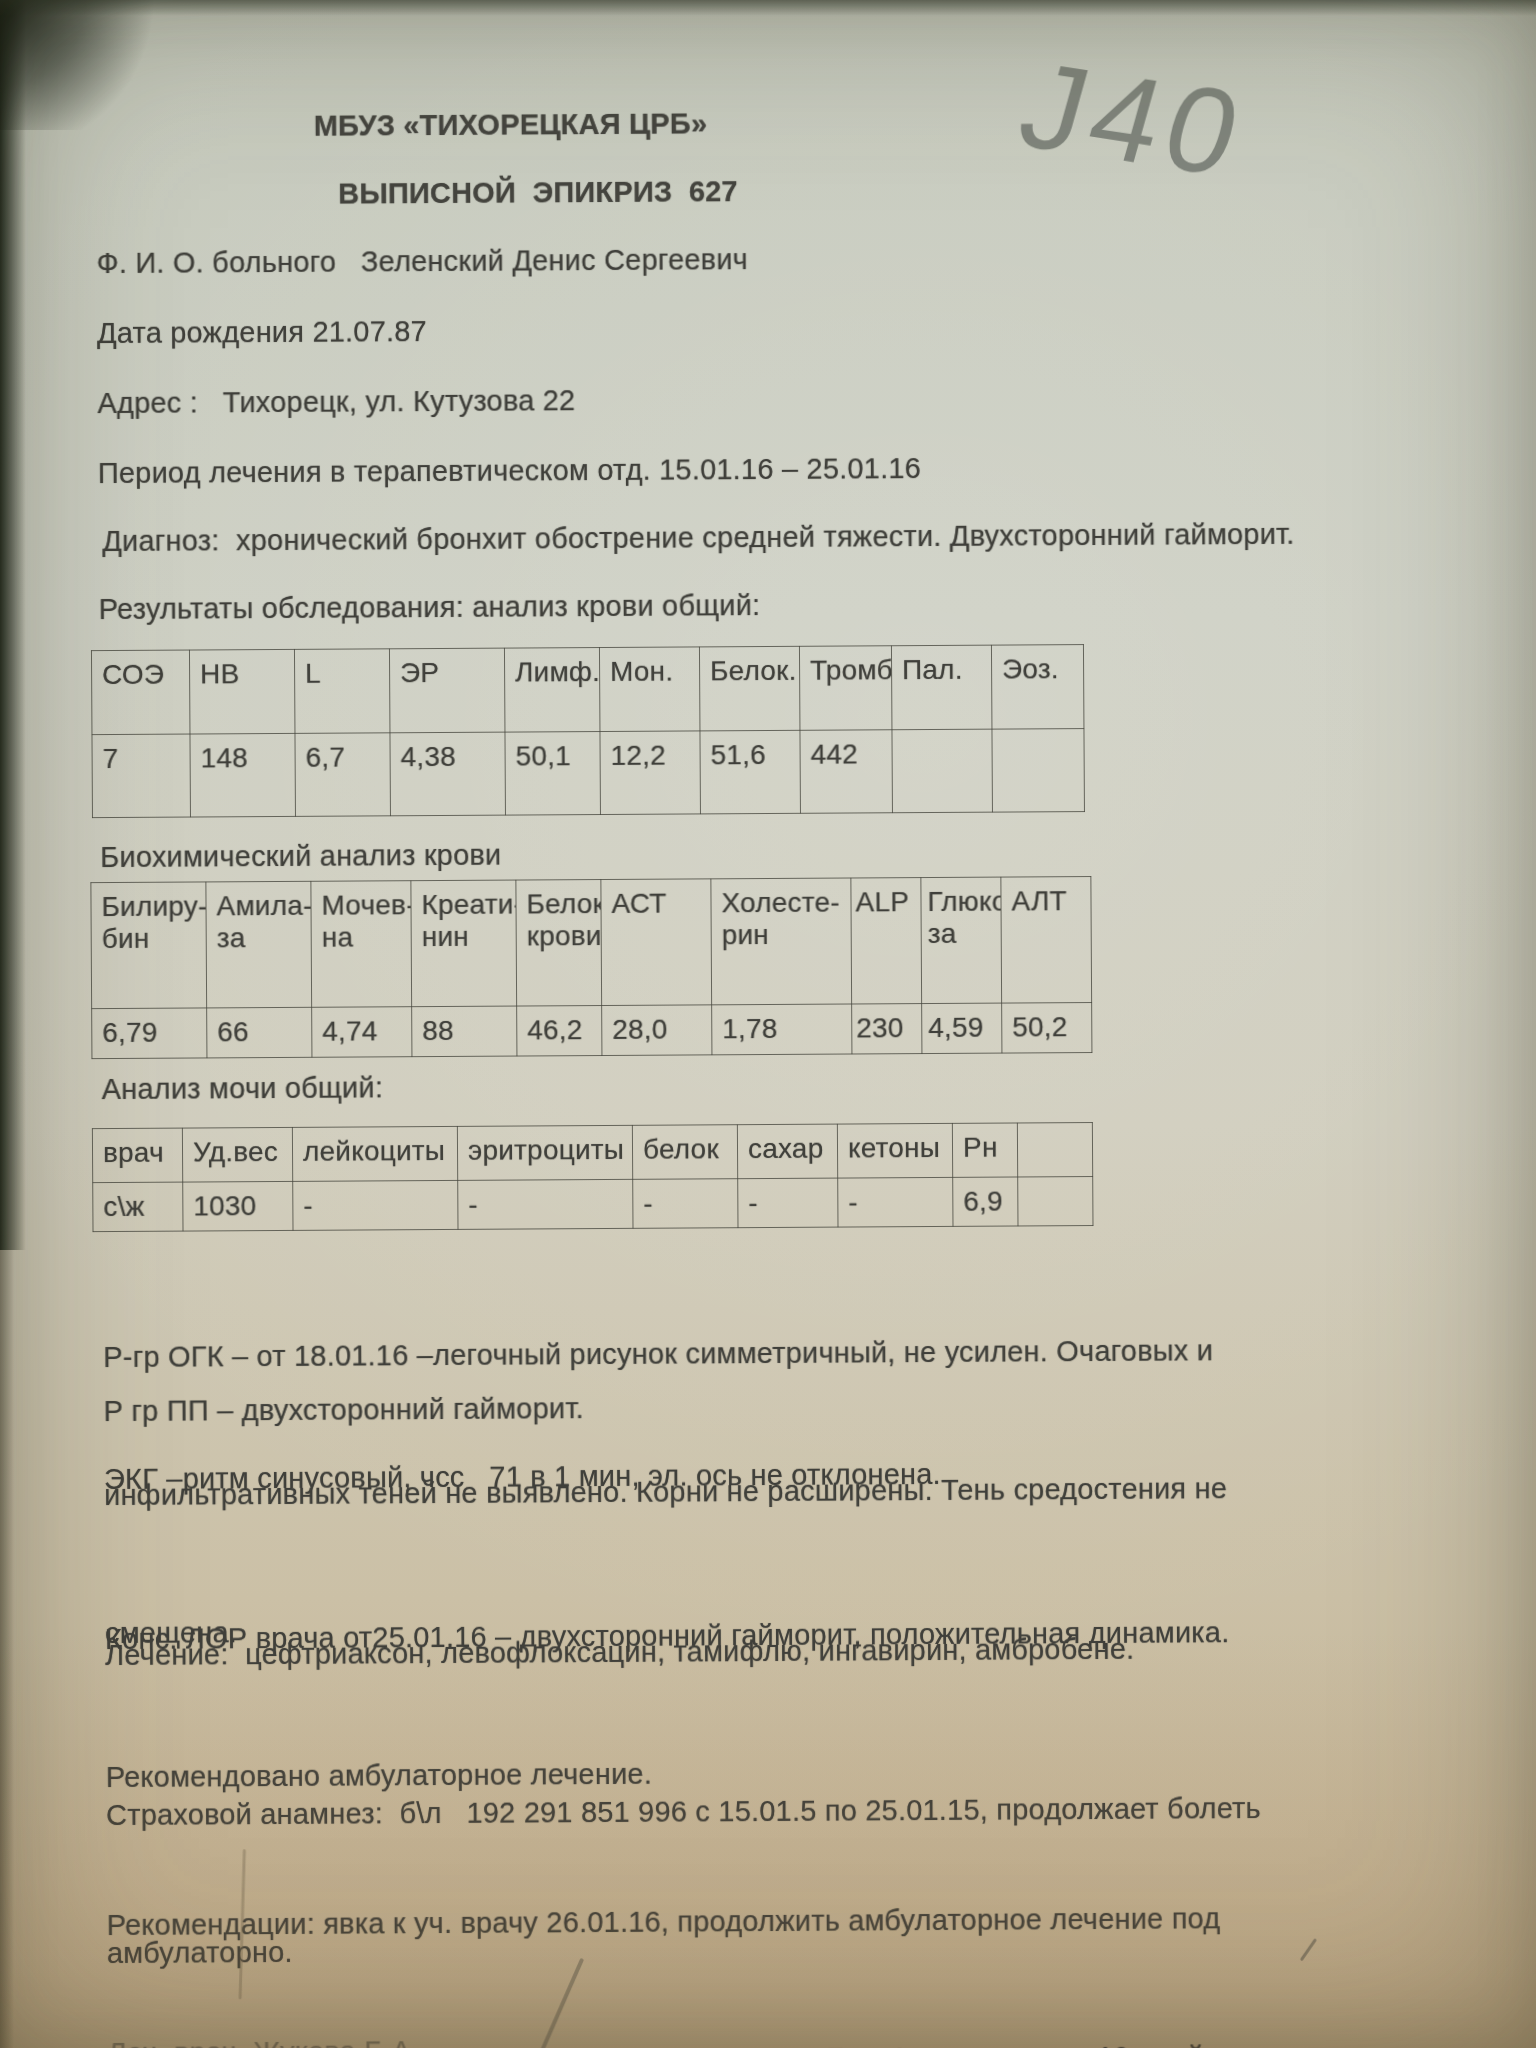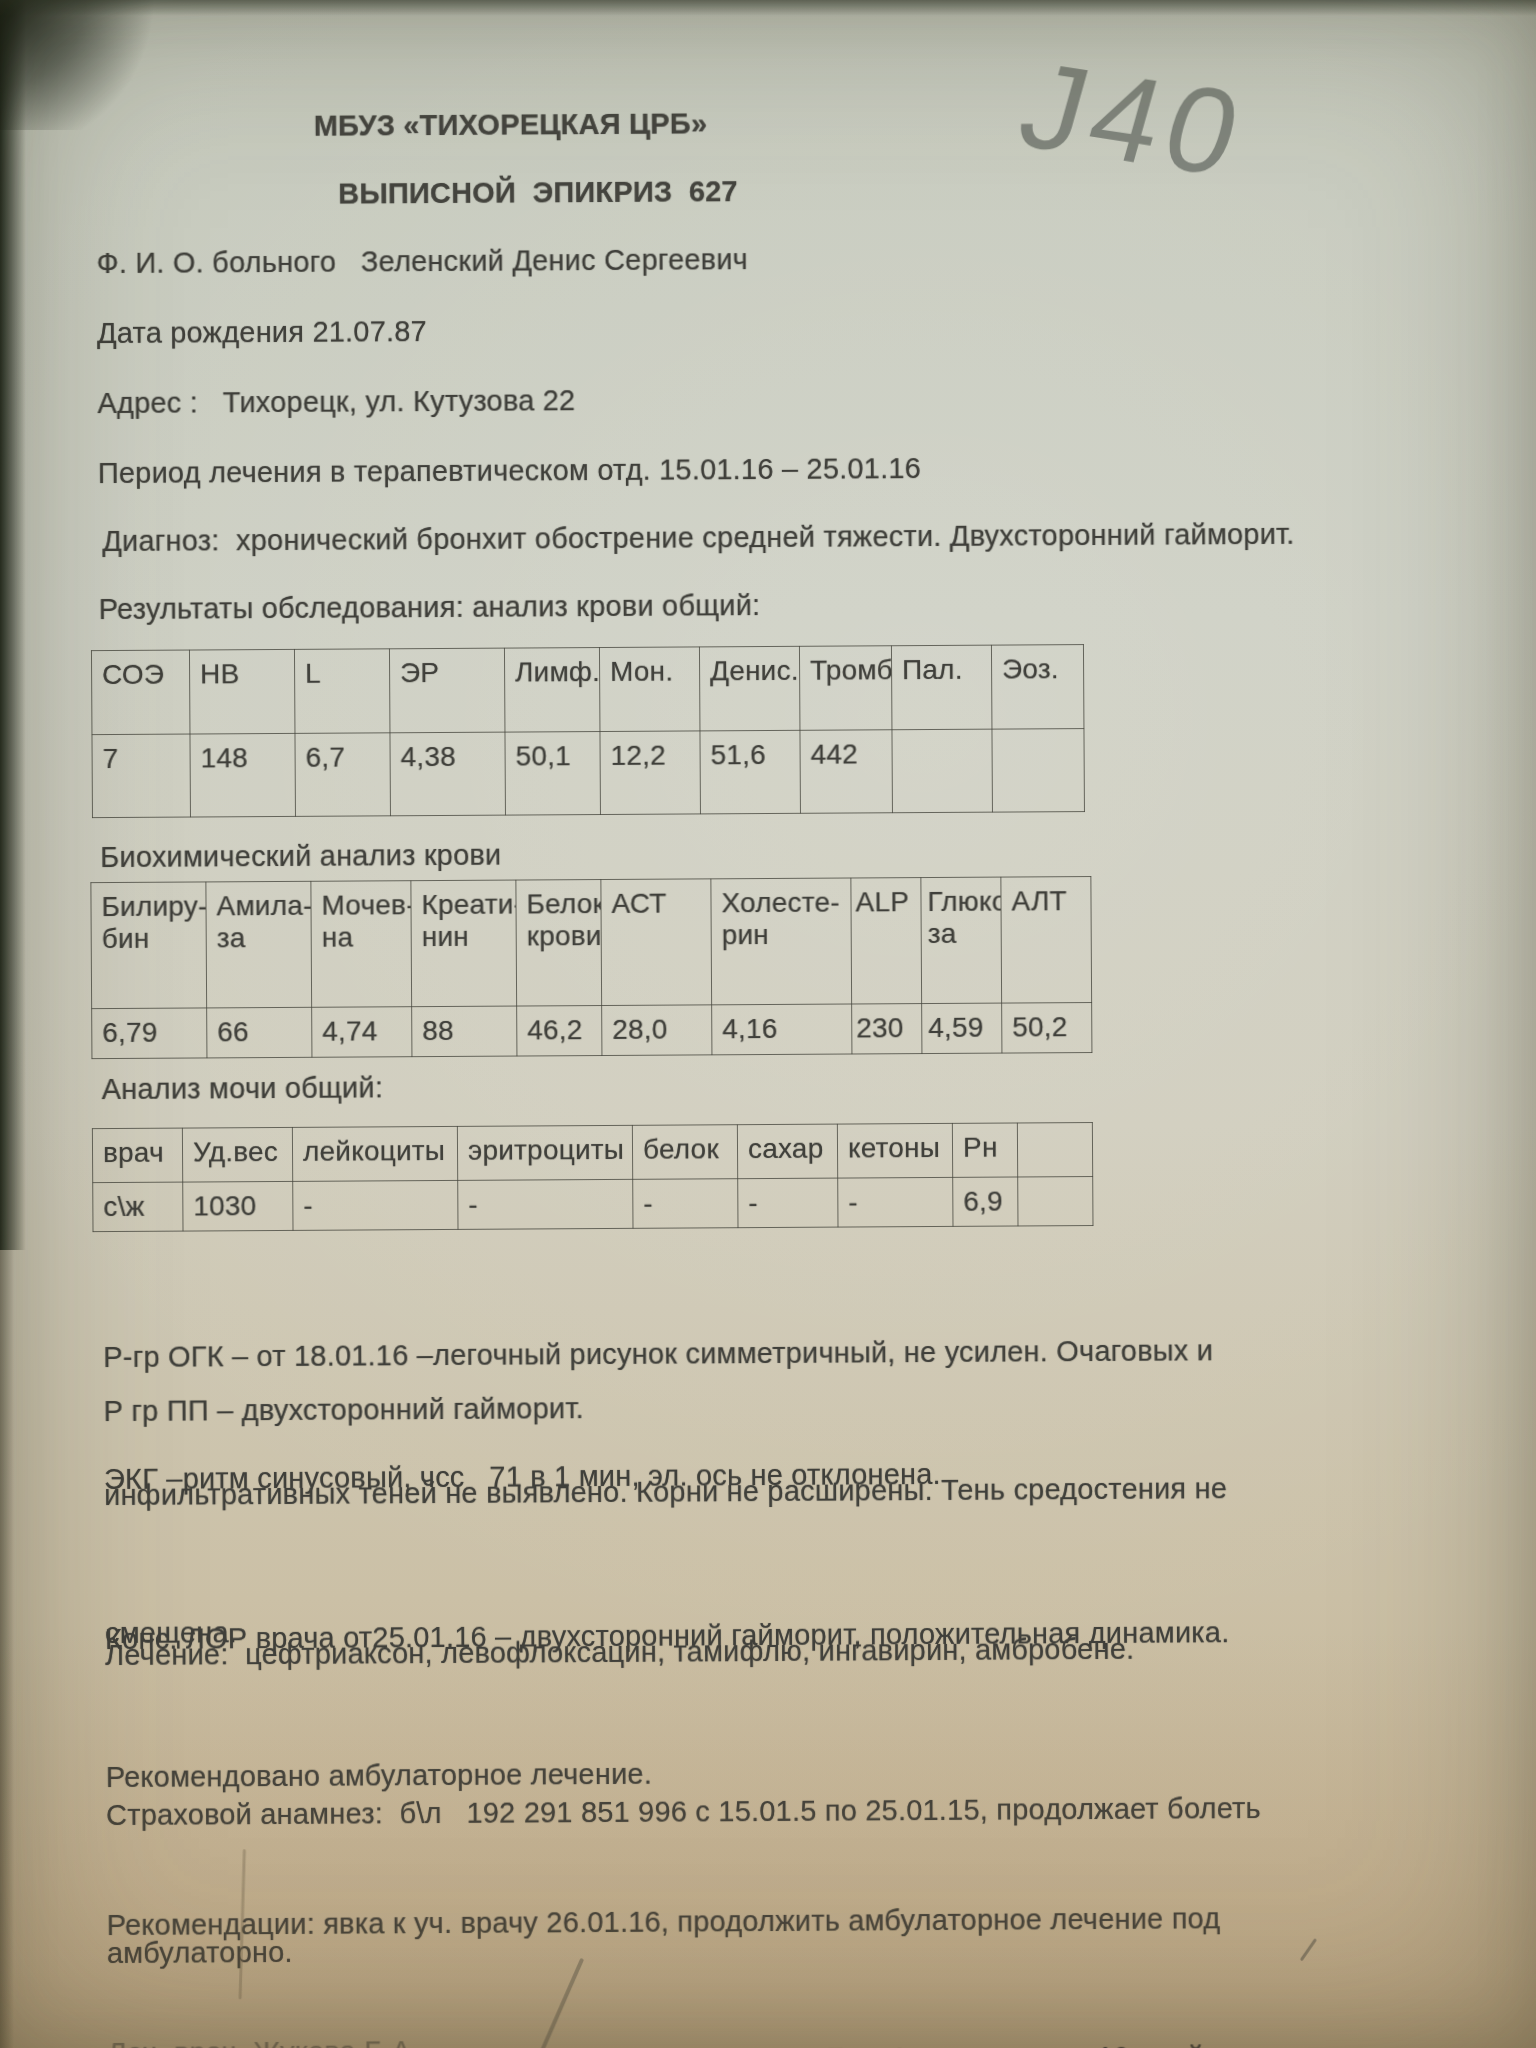--- a/index.html
+++ b/index.html
@@ -74,21 +74,21 @@
           <col style="width:92px">
       </colgroup>
       <tbody>
           <tr style="height:84px">
         <th>СОЭ</th>
         <th>НВ</th>
         <th>L</th>
         <th>ЭР</th>
         <th>Лимф.</th>
         <th>Мон.</th>
-        <th>Денис.</th>
+        <th>Белок.</th>
         <th>Тромб.</th>
         <th>Пал.</th>
         <th>Эоз.</th>
       </tr>
       <tr style="height:83px">
         <td>7</td>
         <td>148</td>
         <td>6,7</td>
         <td>4,38</td>
         <td>50,1</td>
@@ -136,21 +136,21 @@
 за</th>
         <th>АЛТ</th>
       </tr>
       <tr style="height:50px">
         <td>6,79</td>
         <td>66</td>
         <td>4,74</td>
         <td>88</td>
         <td>46,2</td>
         <td>28,0</td>
-        <td>4,16</td>
+        <td>1,78</td>
         <td style="padding-left:4px;padding-right:4px;margin-top:36px;">230</td>
         <td style="padding-left:6px;padding-right:10px;">4,59</td>
         <td>50,2</td>
       </tr>
     </tbody>
       </table>
 
     <div class="txt" style="left:100px;top:1062px;">Анализ мочи общий:</div>
 
     <table style="left:90px;top:1124px;width:1000px;">

